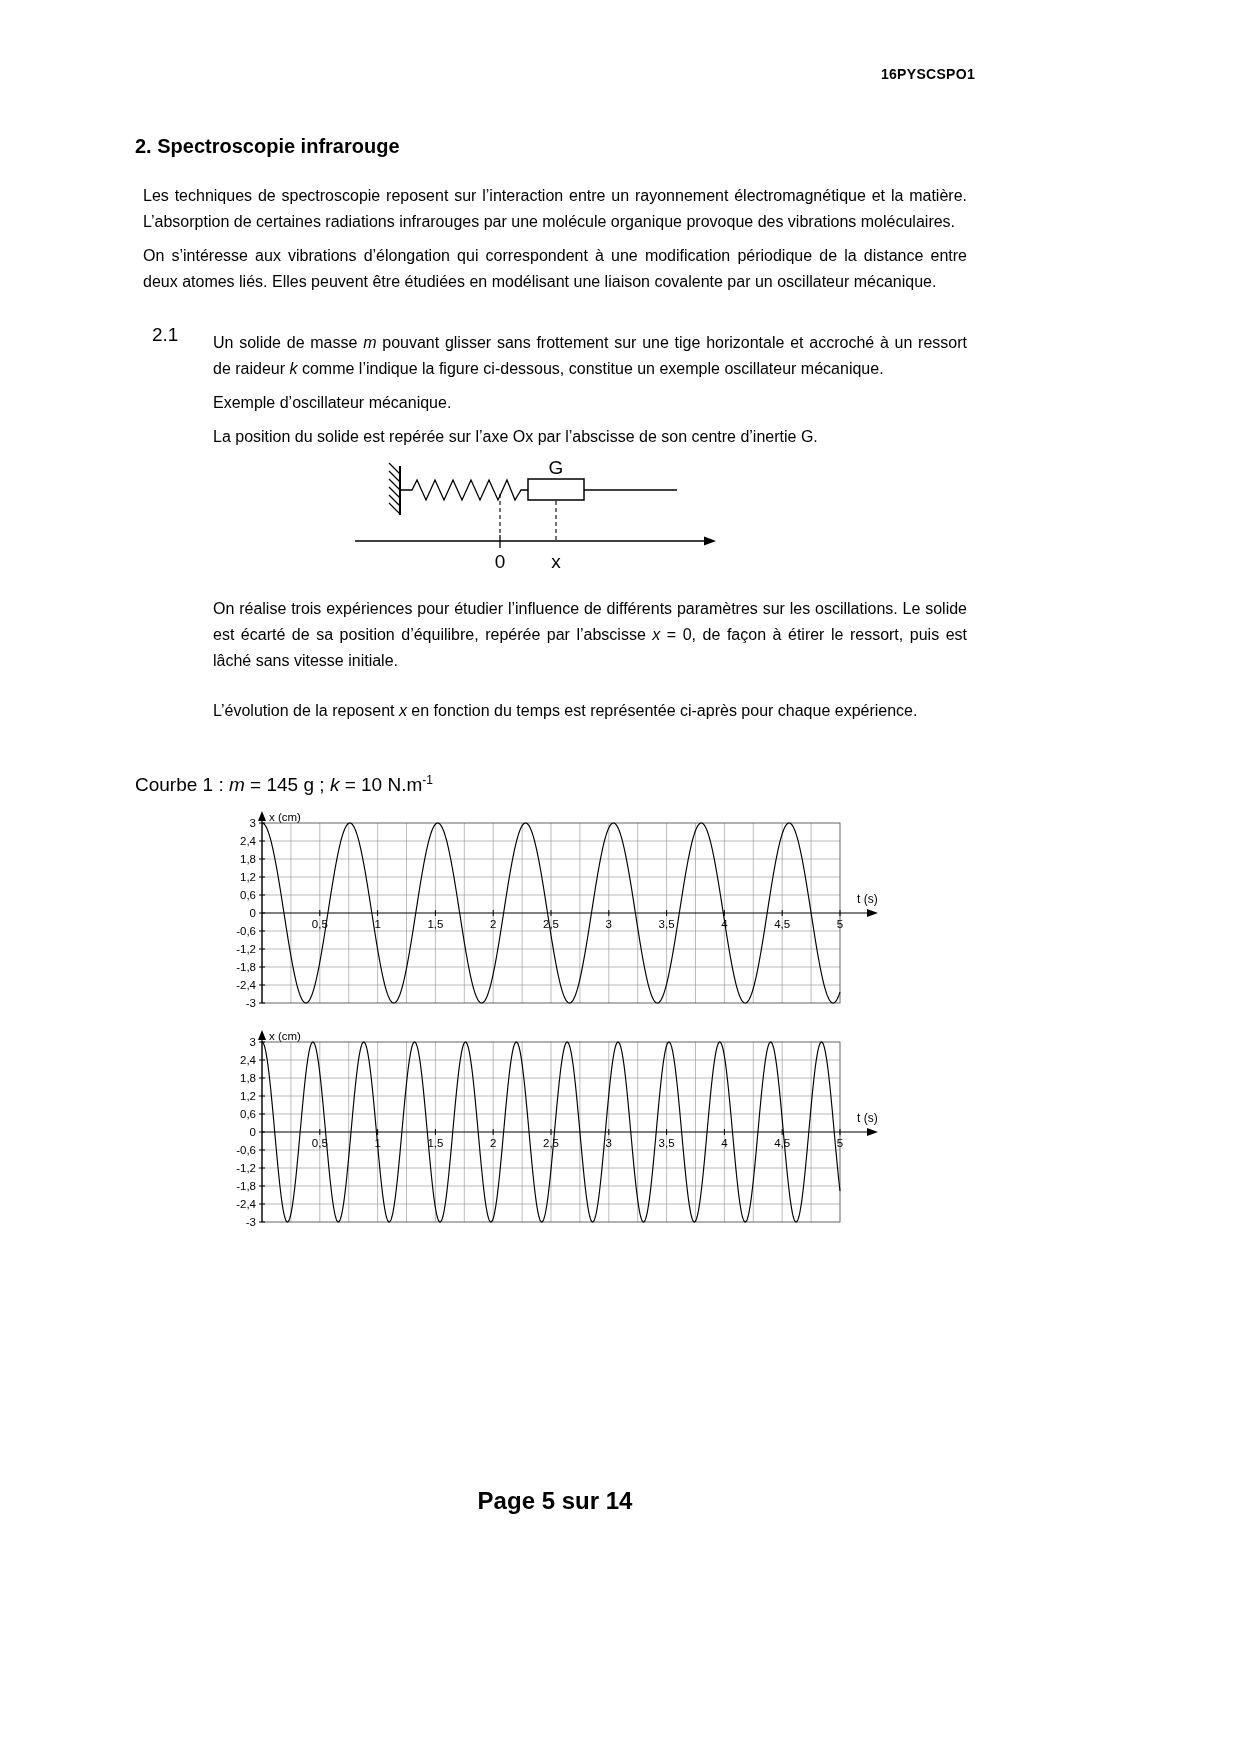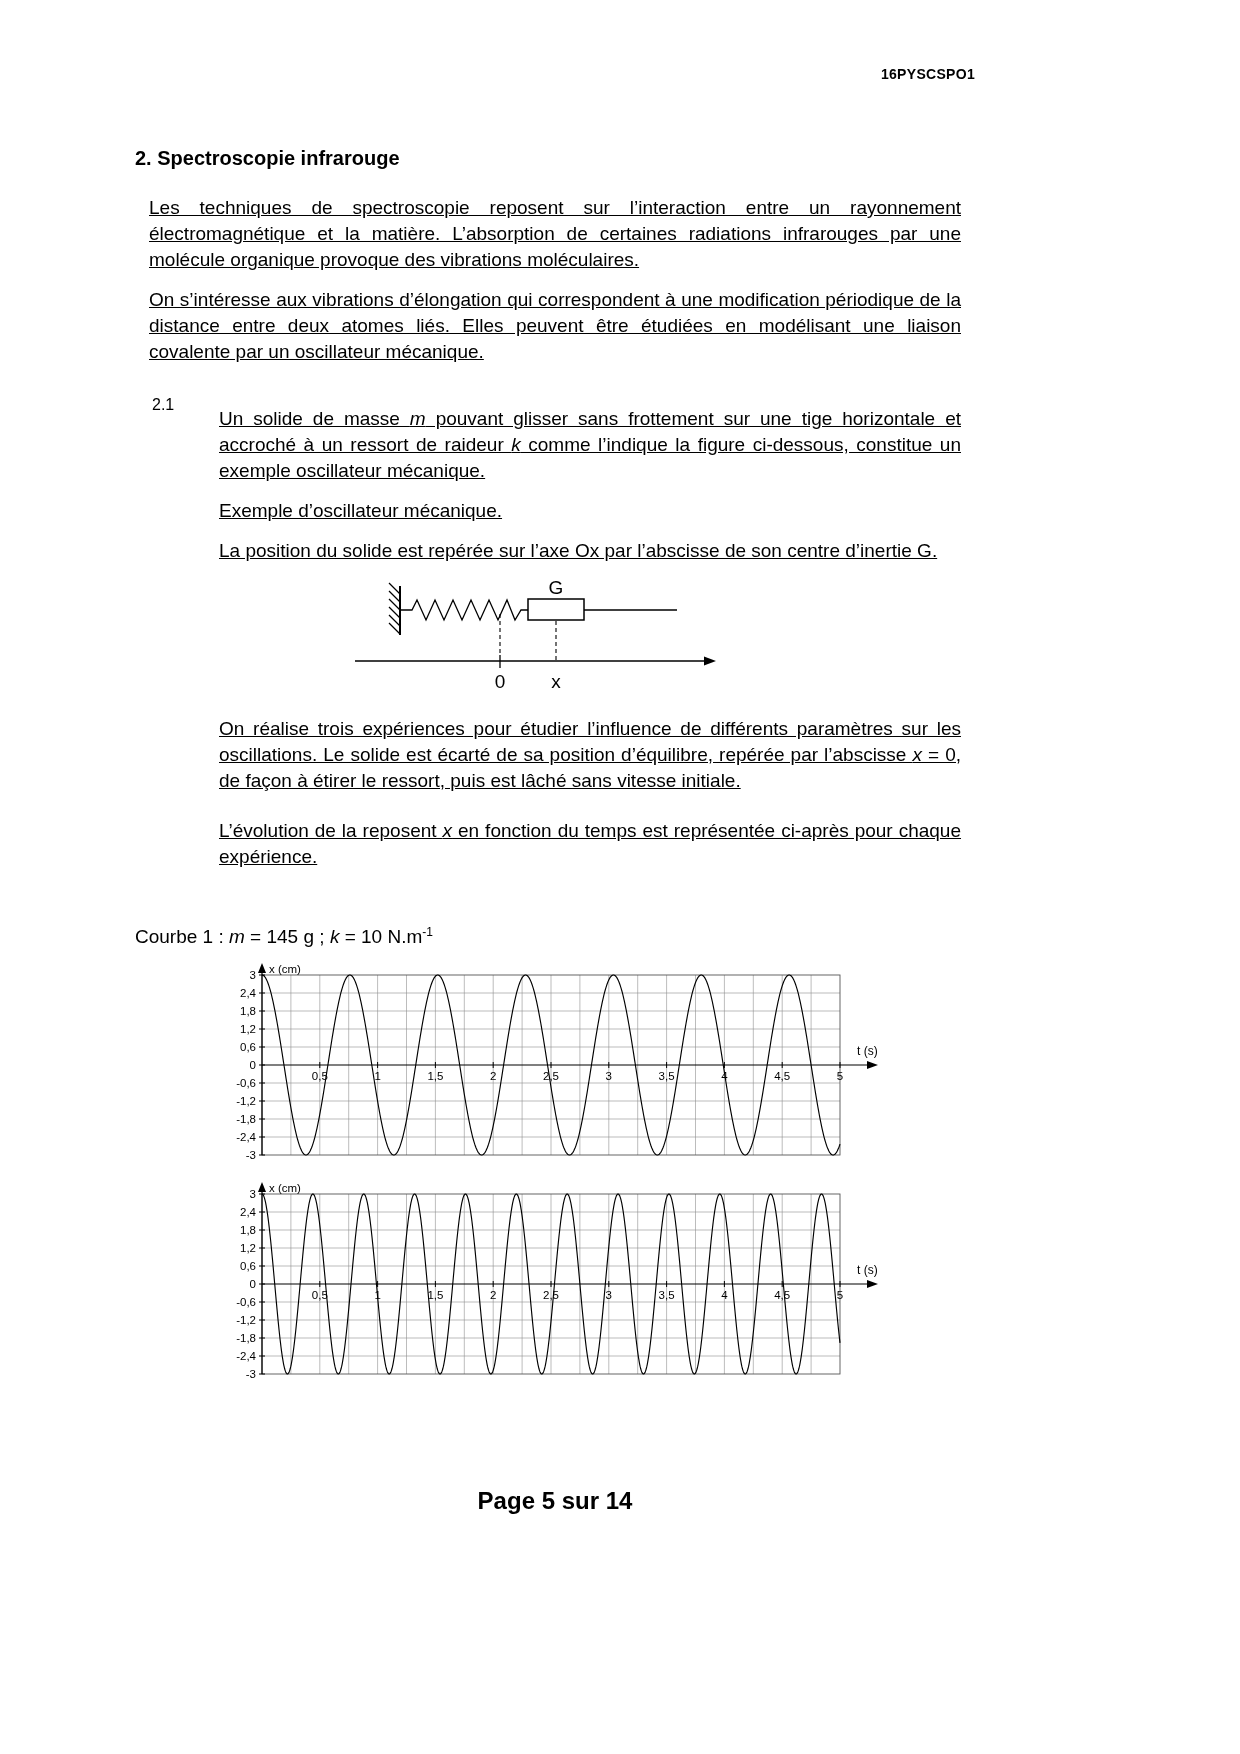--- a/index.html
+++ b/index.html
@@ -14,27 +14,27 @@
     overflow: hidden;
   }
   .header-code {
     position: absolute;
     top: 66px; left: 135px; width: 840px;
     text-align: right;
     font-weight: 700;
     font-size: 14px;
     letter-spacing: .3px;
   }
-  .content { position: absolute; top: 12px; left: 135px; width: 840px; }
+  .content { position: absolute; top: 0; left: 135px; width: 840px; }
   .sec-title { margin: 134px 0 0; font-size: 20px; line-height: 24px; font-weight: 700; }
-  .body { font-size: 19px; line-height: 26px; margin: 14px; text-decoration: underline; }
+  .body { font-size: 16px; line-height: 26px; margin: 8px; }
   .just { text-align: justify; }
   .intro { margin-top: 25px; }
   .subsection { display: flex; margin-top: 27px; padding-left: 17px; }
-  .sub-num { flex: 0 0 53px; font-size: 16px; line-height: 26px; }
+  .sub-num { flex: 0 0 53px; font-size: 19px; line-height: 26px; }
   .sub-body { width: 770px; }
   .fig-wrap { margin: 8px 0 0 150px; width: 380px; height: 128px; }
   .p-after-fig { margin-top: 10px; }
   .p-gap { margin-top: 24px; }
   .curve-title { margin: 0; font-size: 19px; line-height: 24px; }
   .ct-1 { margin-top: 36px; }
   .ct-2 { margin-top: 36px; }
   .chart-wrap { margin: 14px 0 0 95px; width: 675px; height: 205px; }
   .it { font-style: italic; }
   sup { font-size: 12px; }

